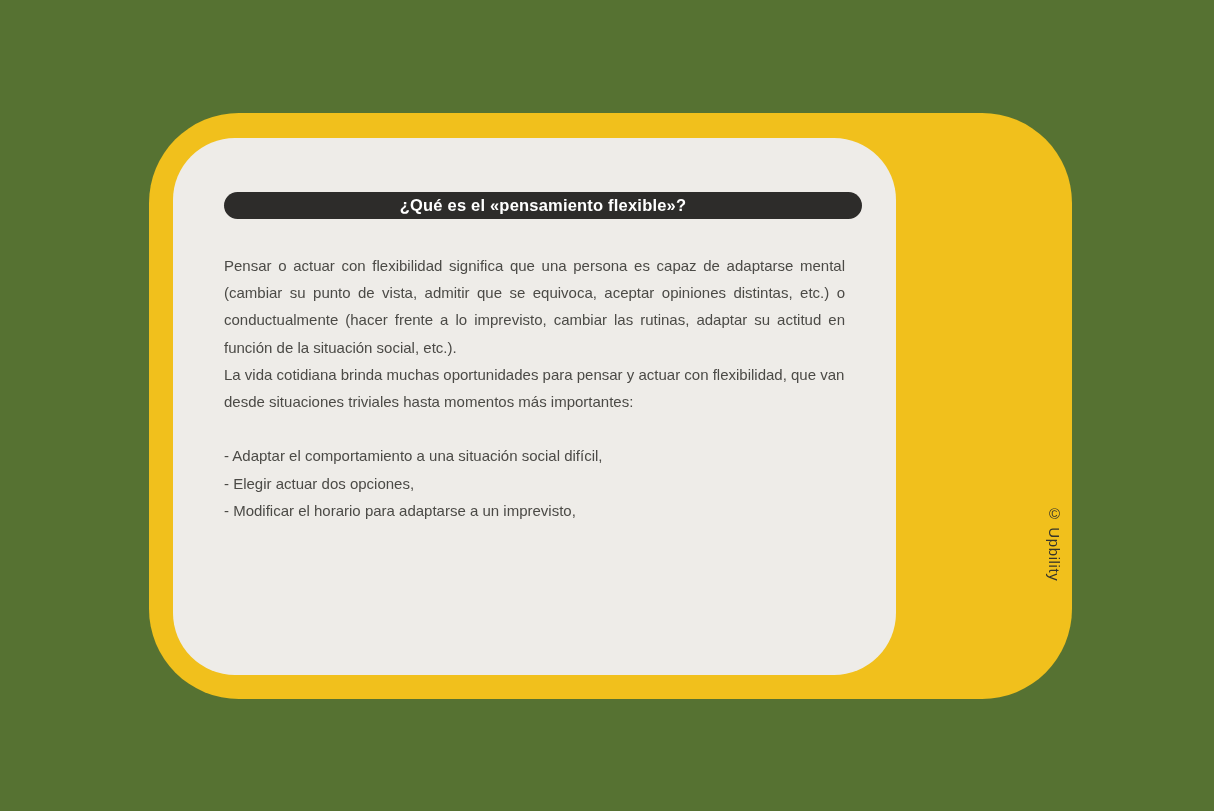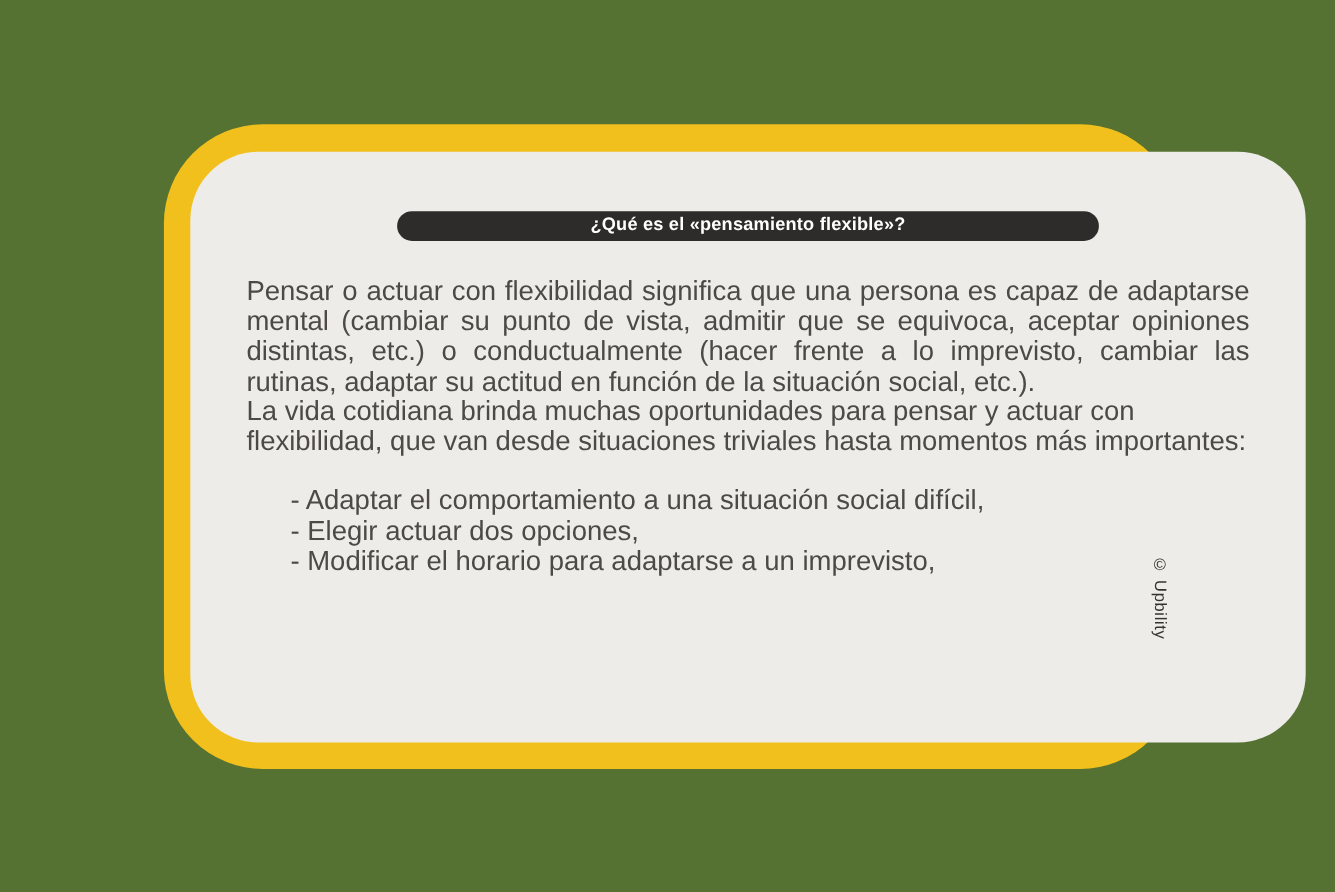--- a/index.html
+++ b/index.html
@@ -20,21 +20,21 @@
   .card{
     position:absolute;
     left:149px; top:113px;
     width:923px; height:586px;
     background:var(--card-yellow);
     border-radius:90px;
   }
   .panel{
     position:absolute;
     left:24px; top:25px;
-    width:1014px; height:537px;
+    width:723px; height:537px;
     background:var(--panel-cream);
     border-radius:62px;
     padding:54px 51px 0 51px;
   }
   .pill{
     width:638px;
     height:27px;
     margin:0 auto;
     background:var(--pill-dark);
     border-radius:14px;
@@ -46,37 +46,36 @@
     color:#ffffff;
     font-weight:700;
     font-size:16.5px;
     letter-spacing:0.2px;
     transform:translateY(-0.5px);
   }
   .body-copy{
     margin-top:33px;
     color:var(--text-gray);
     font-weight:300;
-    font-size:25px;
+    font-size:15px;
     line-height:27.2px;
   }
   .para{
     text-align:justify;
     text-justify:inter-word;
   }
   .para + .para{
   }
   .para.no-justify{text-align:left;}
   .list{
     margin-top:27px;
     list-style:none;
   }
   .list li{
     line-height:27.6px;
-    margin-left:40px;
   }
   .list li.emphasis{
     color:var(--text-dark);
     font-weight:400;
   }
   .watermark{
     position:absolute;
     left:1046px;
     top:505px;
     writing-mode:vertical-rl;

